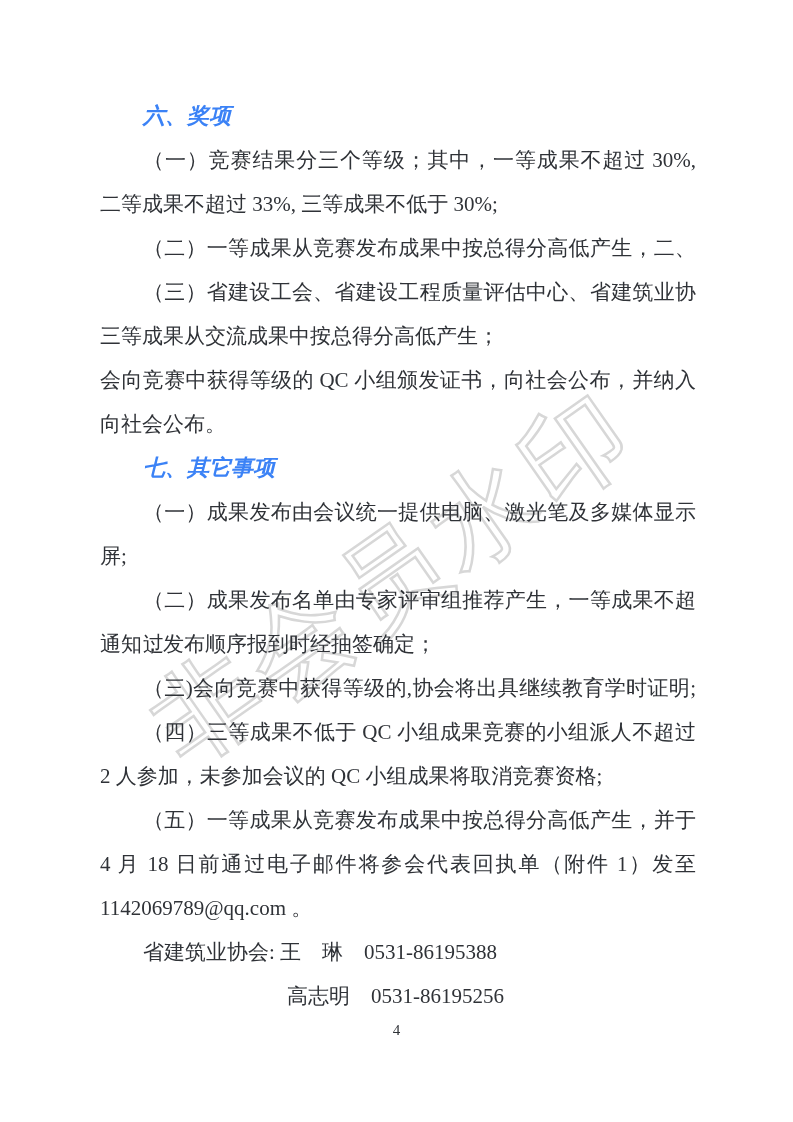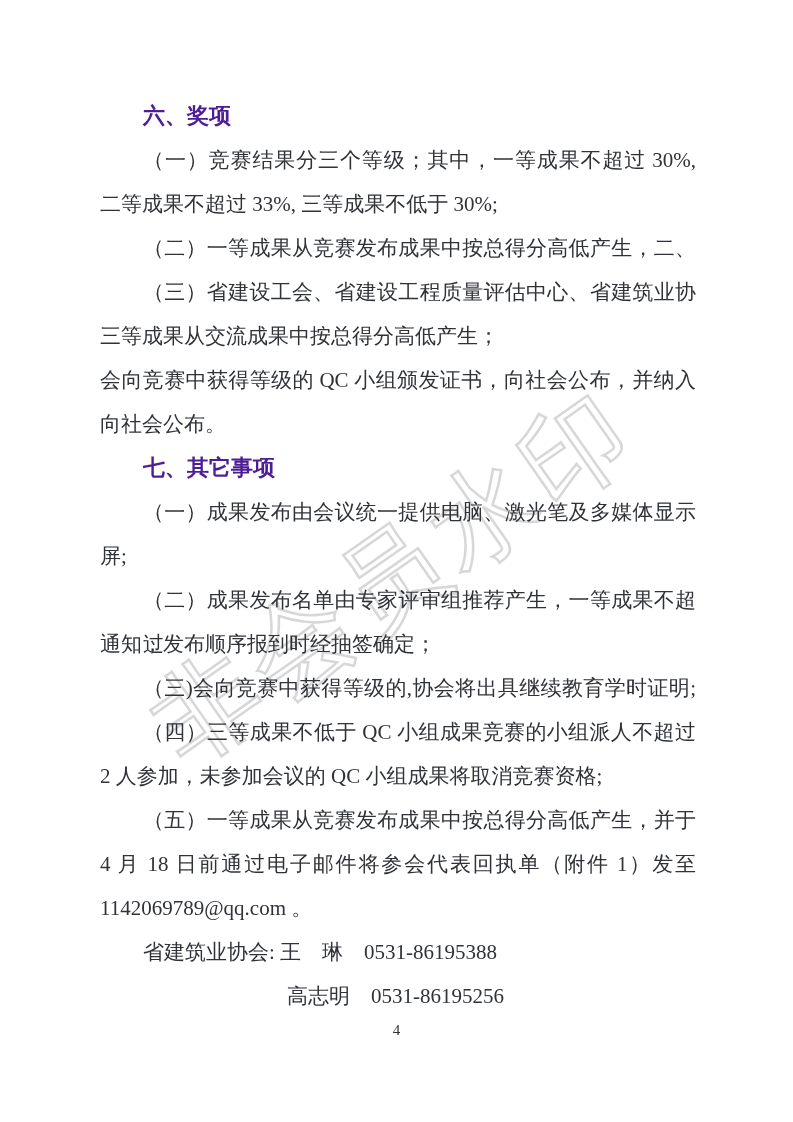--- a/index.html
+++ b/index.html
@@ -46,21 +46,22 @@
     white-space:normal;
     text-align:justify;
     text-align-last:justify;
   }
   .indent{padding-left:43px;}
   .indent2{padding-left:187px;}
   .heading{
     font-family:"Liberation Sans", sans-serif;
     font-weight:bold;
     font-size:22px;
-    color:#4c1d95;
+    color:#3b82f6;
+    font-style:italic;
   }
   .pagenum{
     position:absolute;
     left:0;right:0;top:1022px;
     text-align:center;
     font-size:15px;
     color:#2f3237;
     z-index:2;
     font-family:"Liberation Serif", serif;
   }

